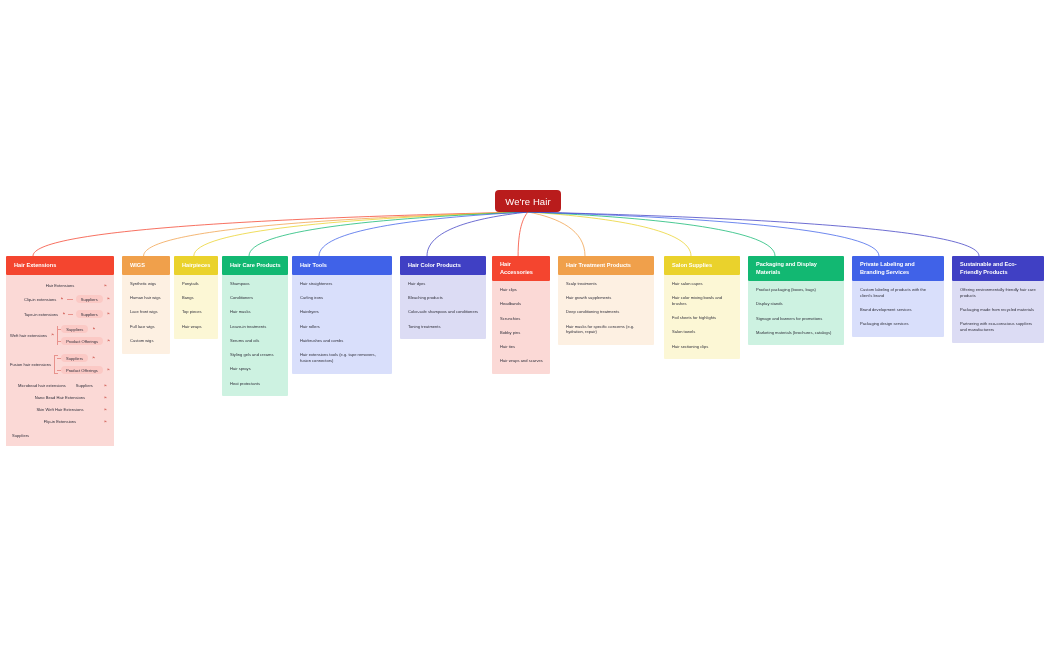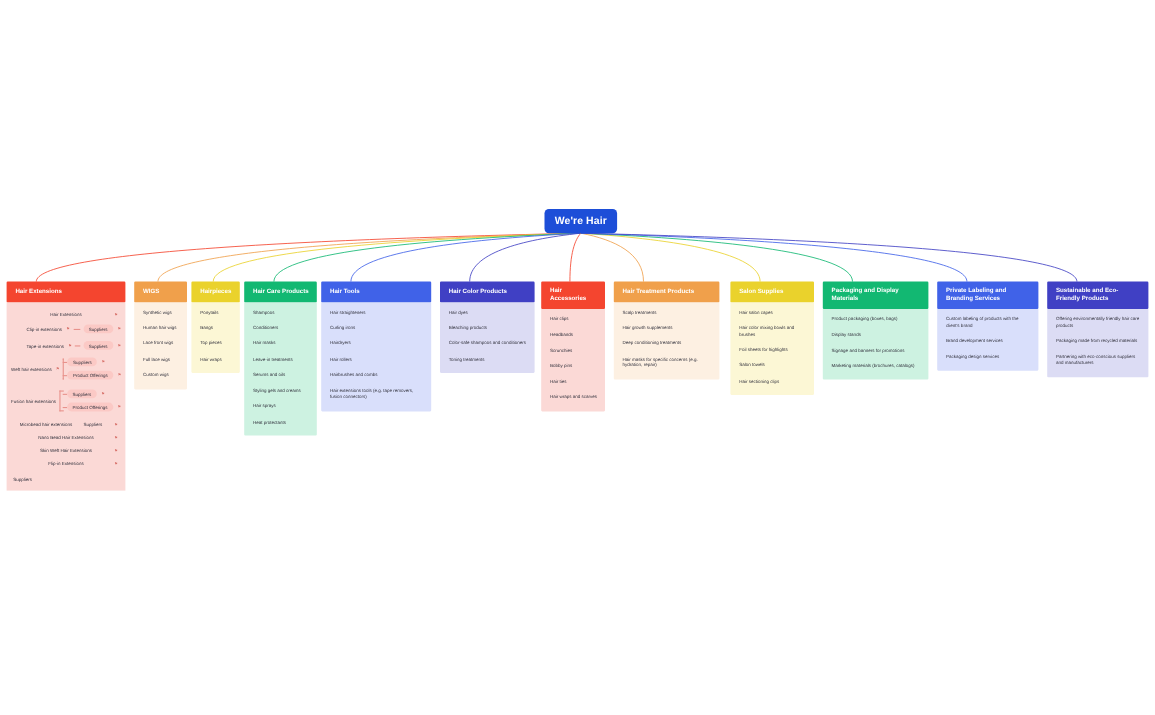--- a/index.html
+++ b/index.html
@@ -11,25 +11,25 @@
     overflow: hidden;
   }
   #canvas { position: relative; width: 1050px; height: 650px; background:#fff; }
 
   #edges { position: absolute; left: 0; top: 0; width: 1050px; height: 650px; pointer-events: none; }
 
   .root-node {
     position: absolute;
     left: 495px; top: 190px;
     width: 66px; height: 22px;
-    background: #1d4ed8;
+    background: #b91c1c;
     border-radius: 4px;
     color: #ffffff;
     font-size: 9.5px;
-    font-weight: bold;
+    font-weight: normal;
     display: flex; align-items: center; justify-content: center;
     letter-spacing: 0.1px;
     z-index: 5;
   }
 
   .branch { position: absolute; top: 256px; z-index: 3; }
   .branch-head {
     font-size: 5.6px;
     font-weight: bold;
     color: #ffffff;

